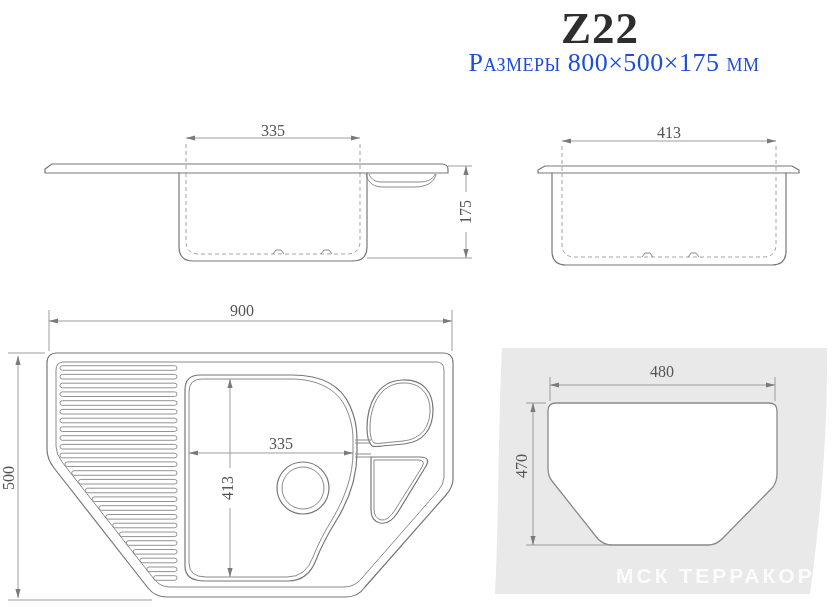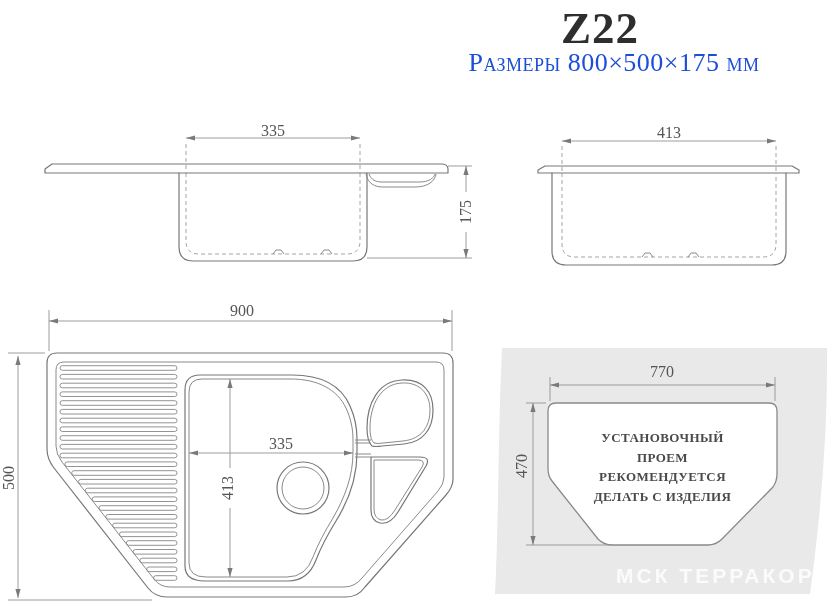--- a/index.html
+++ b/index.html
@@ -176,24 +176,18 @@
   <div id="title">Z22</div>
   <div id="subtitle">Размеры 800×500×175 мм</div>
 
   <div class="lbl" style="left:243px;top:123px;width:60px;">335</div>
   <div class="lbl rot wbg" style="left:446px;top:204px;width:40px;height:16px;">175</div>
   <div class="lbl" style="left:639px;top:125px;width:60px;">413</div>
   <div class="lbl" style="left:212px;top:303px;width:60px;">900</div>
   <div class="lbl rot" style="left:-11px;top:470px;width:40px;height:16px;">500</div>
   <div class="lbl" style="left:251px;top:436px;width:60px;">335</div>
   <div class="lbl rot wbg" style="left:208px;top:480px;width:40px;height:16px;">413</div>
-  <div class="lbl" style="left:632px;top:364px;width:60px;">770</div>
+  <div class="lbl" style="left:632px;top:364px;width:60px;">480</div>
   <div class="lbl rot" style="left:502px;top:458px;width:40px;height:16px;">470</div>
 
-  <div id="note">
-    <div>УСТАНОВОЧНЫЙ</div>
-    <div>ПРОЕМ</div>
-    <div>РЕКОМЕНДУЕТСЯ</div>
-    <div>ДЕЛАТЬ С ИЗДЕЛИЯ</div>
-  </div>
 
   <div id="wm">МСК ТЕРРАКОРД</div>
 </div>
 
 </body></html>

